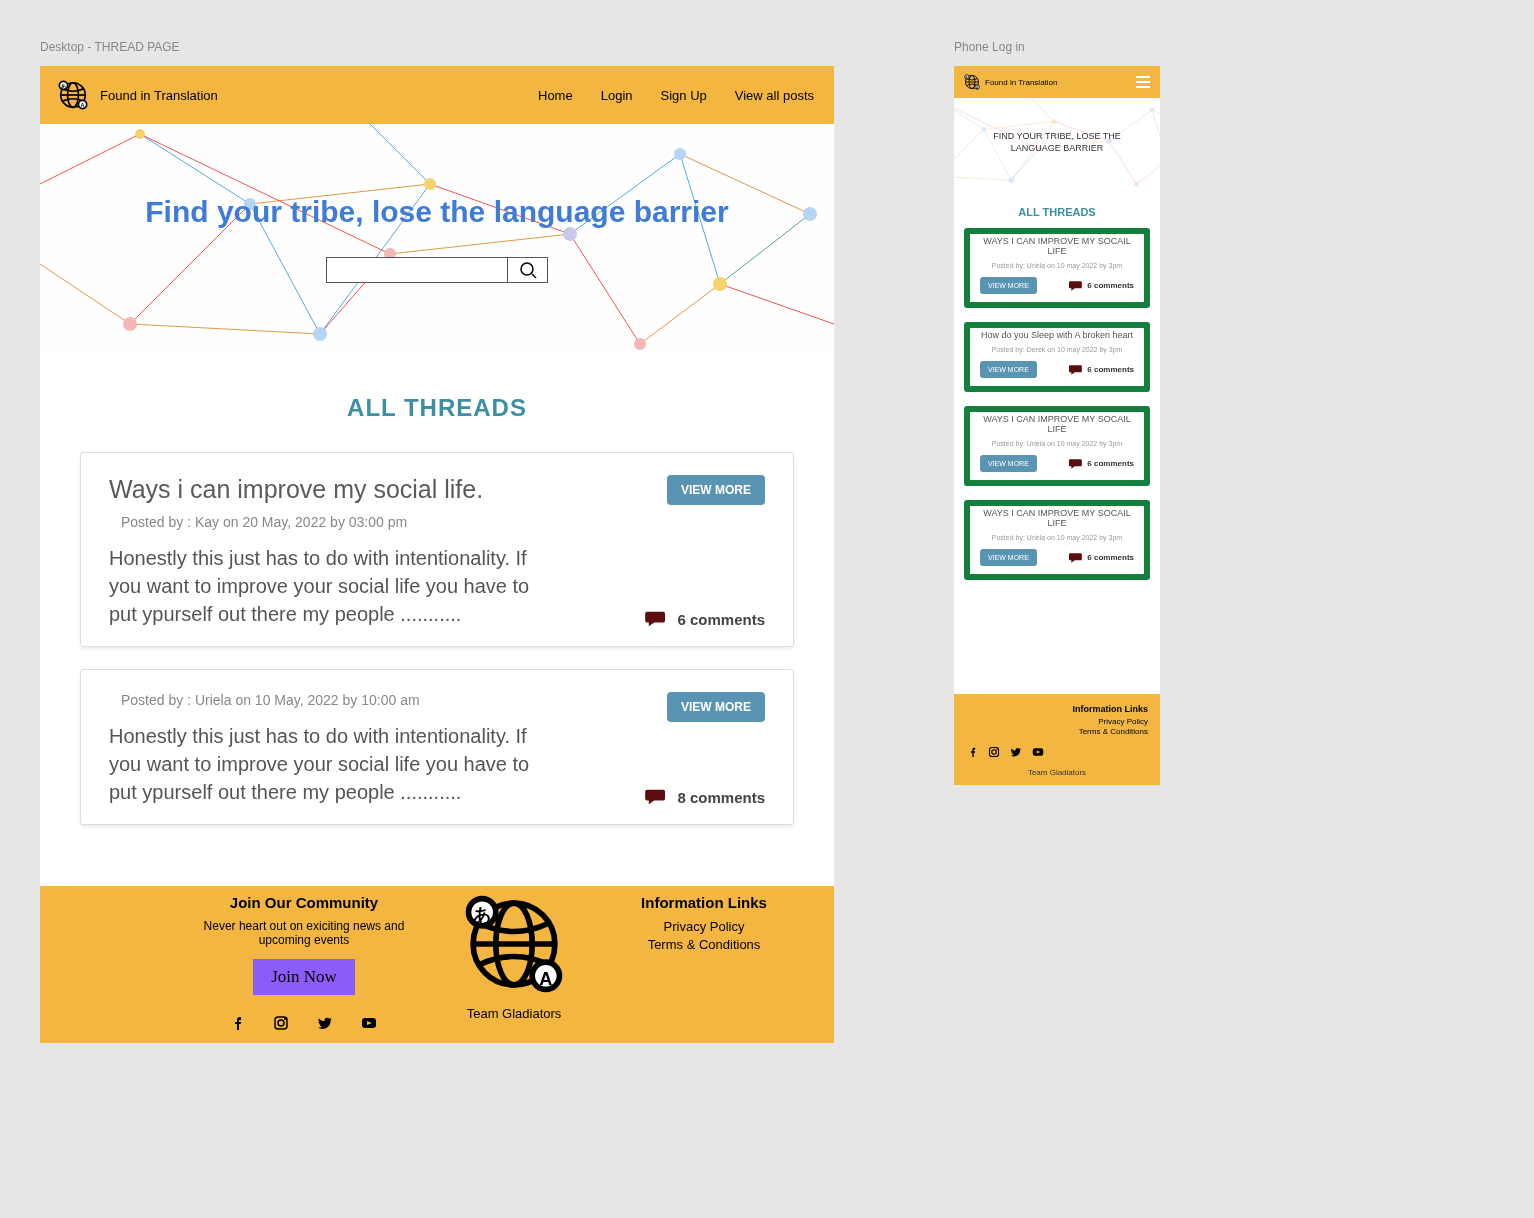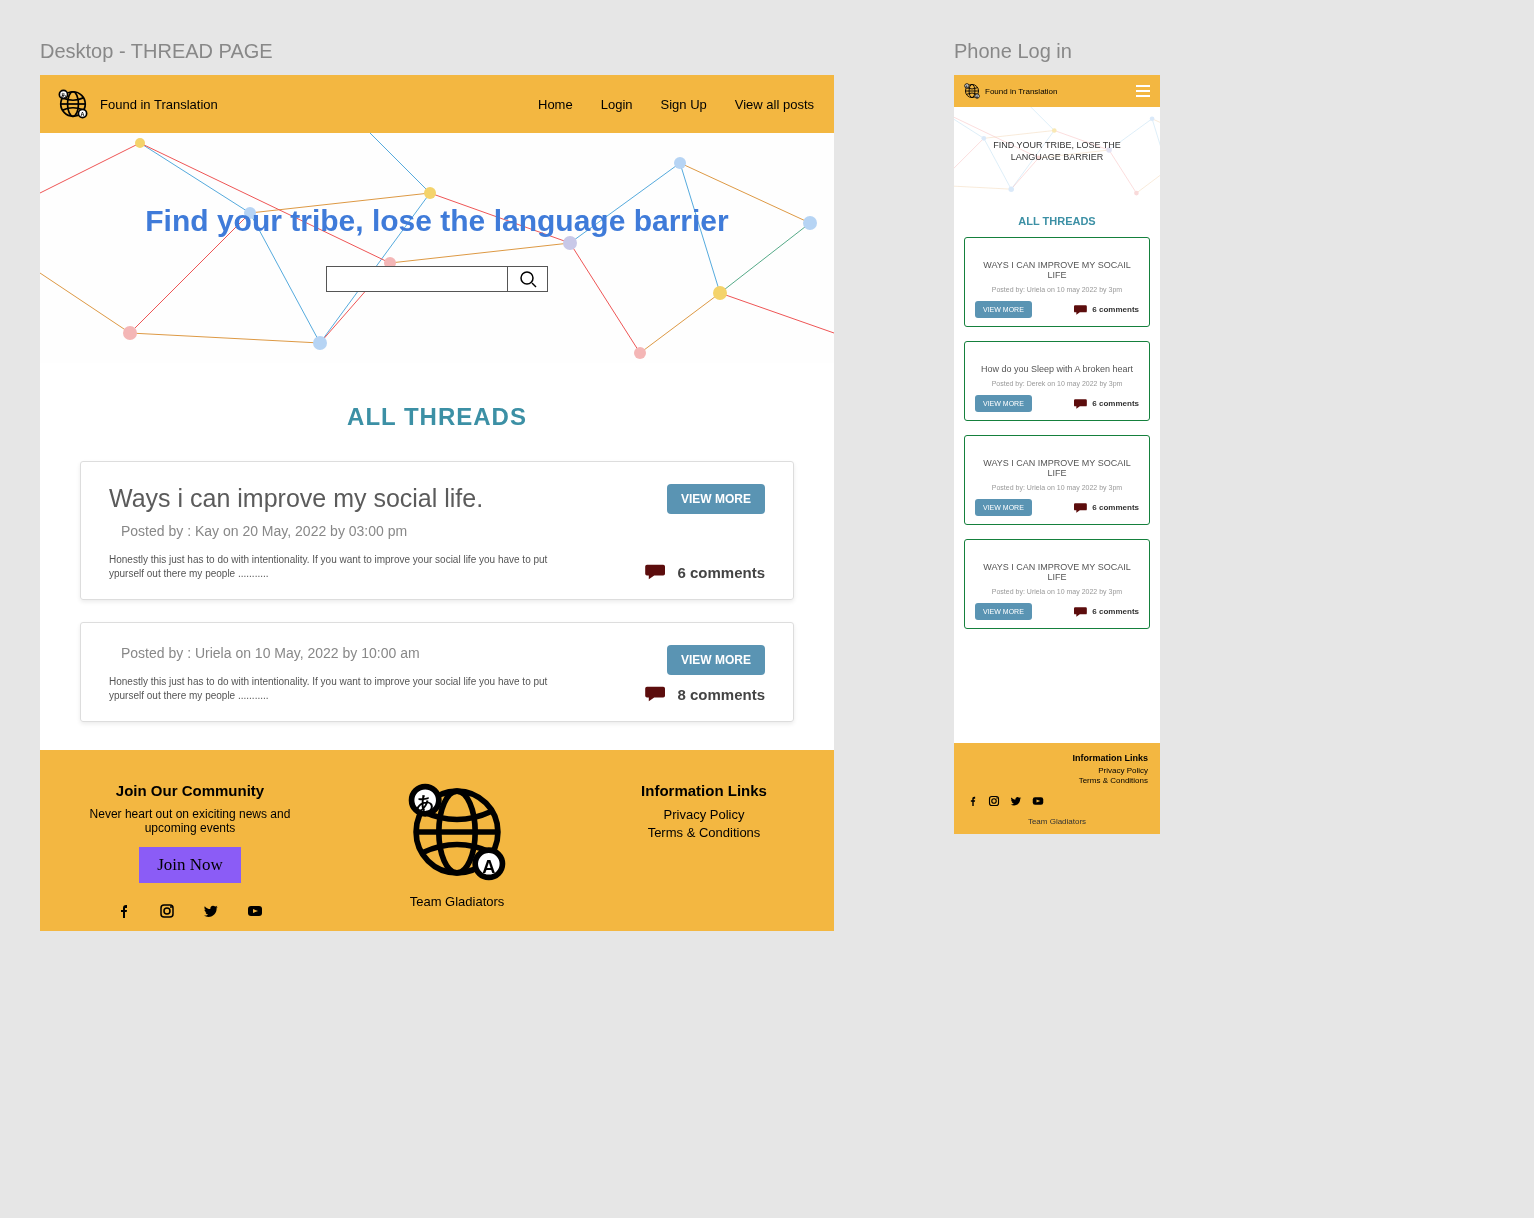--- a/index.html
+++ b/index.html
@@ -9,21 +9,21 @@
     padding: 40px;
     min-height: 1218px;
   }
   .canvas {
     display: flex;
     gap: 120px;
     align-items: flex-start;
   }
   .artboard-label {
     color: #888;
-    font-size: 20px;
+    font-size: 12px;
     margin-bottom: 12px;
     font-weight: 400;
   }
   
   .desktop {
     width: 794px;
     background: #fff;
     position: relative;
   }
   .d-header {
@@ -88,38 +88,38 @@
   .thread-card {
     margin:0 40px 22px;
     border:1px solid #ddd;
     border-radius:3px;
     box-shadow: 0 2px 4px rgba(0,0,0,.08);
     padding:22px 28px 18px;
     position:relative;
   }
   .t-title { font-size:25px; color:#5b5b5b; margin-bottom:10px; font-family:"Comic Sans MS",cursive,sans-serif;}
   .t-meta  { font-size:14px; color:#888; margin-bottom:14px; margin-left:12px;}
-  .t-body  { font-size:10px; color:#555; max-width:450px; line-height:1.4;}
+  .t-body  { font-size:20px; color:#555; max-width:450px; line-height:1.4;}
   .t-viewmore {
     position:absolute; right:28px; top:22px;
     background:#5a94b3; color:#fff; font-size:12px;
     padding:8px 14px; border-radius:4px; cursor:pointer; font-weight:600;
   }
   .t-comments {
     position:absolute; right:28px; bottom:18px;
     display:flex; align-items:center; gap:10px;
     font-size:15px; font-weight:700; color:#444;
   }
 
   .d-footer {
     background:#f3b741;
-    margin-top:28px;
-    padding:32px 30px 12px;
+    margin-top:61px;
+    padding:8px 30px 12px;
     display:flex;
-    justify-content:space-between;
+    justify-content:flex-end;
   }
   .f-col { text-align:center; }
   .f-col h4 { font-size:15px; margin-bottom:8px; font-weight:700;}
   .f-col p  { font-size:12px; margin-bottom:12px;}
   .f-join-btn { background:#8b5cf6; padding:8px 18px; font-size:17px; cursor:pointer; display:inline-block; font-family: Georgia, serif;}
   .f-socials { display:flex; gap:28px; justify-content:center; margin-top:20px;}
   .f-center-logo { width:110px; height:100px; margin:0 auto 8px; }
   .f-links div { font-size:13px; margin:3px 0; cursor:pointer;}
 
   
@@ -140,23 +140,23 @@
   .burger { display:flex; flex-direction:column; gap:3px; cursor:pointer;}
   .burger div { width:14px; height:2px; background:#fff;}
 
   .p-hero { position:relative; height:90px; overflow:hidden; display:flex; align-items:center; justify-content:center;}
   .p-hero svg.net { position:absolute; inset:0; width:100%; height:100%; opacity:.5;}
   .p-hero-text { position:relative; font-size:9px; text-align:center; color:#333; font-weight:500; padding:0 30px; line-height:1.3;}
 
   .p-section-title { color:#3c90a5; font-size:11px; font-weight:700; text-align:center; margin:18px 0 10px;}
   .p-card {
     margin:0 10px 14px;
-    border:1px solid #15803d;
+    border:6px solid #15803d;
     border-radius:3px;
-    padding:22px 10px 8px;
+    padding:2px 10px 8px;
     text-align:center;
   }
   .p-card-title { font-size:9px; color:#555; margin-bottom:6px; font-weight:500;}
   .p-card-meta  { font-size:7px; color:#999; margin-bottom:8px;}
   .p-card-row { display:flex; justify-content:space-between; align-items:center;}
   .p-vm { background:#5a94b3; color:#fff; font-size:7px; padding:5px 8px; border-radius:3px; cursor:pointer;}
   .p-cc { display:flex; align-items:center; gap:4px; font-size:8px; font-weight:700; color:#333;}
 
   .p-footer { background:#f3b741; padding:10px 12px 8px; margin-top:auto;}
   .p-f-links { text-align:right; font-size:8px; margin-bottom:10px;}

